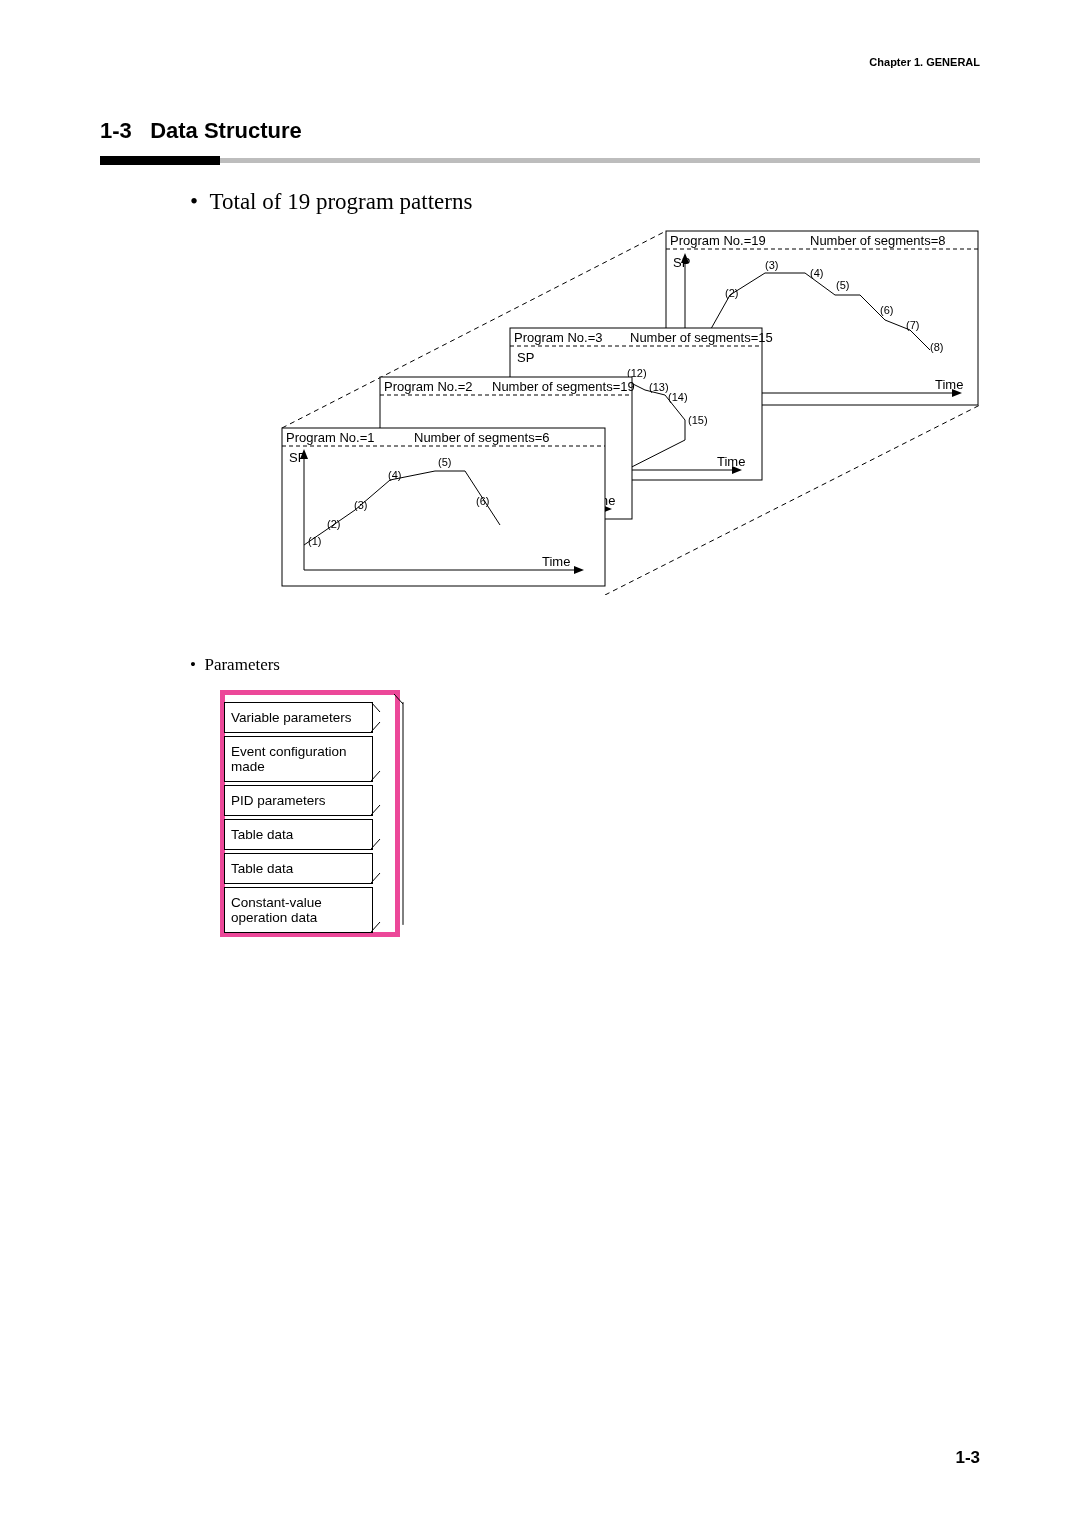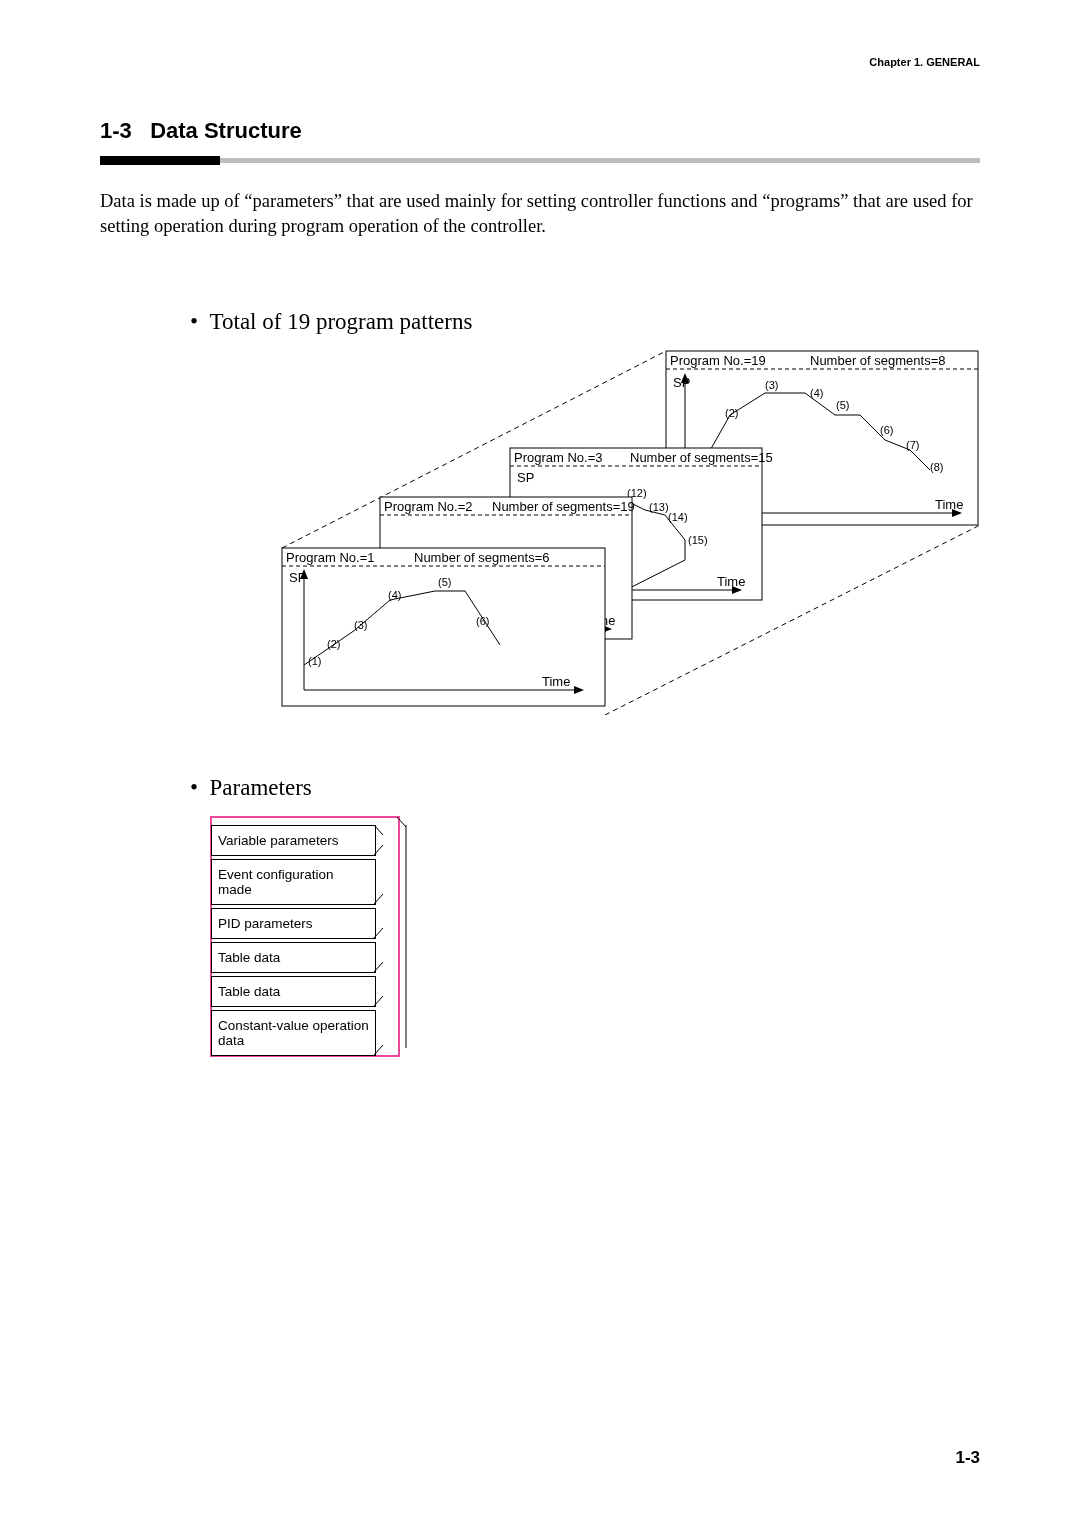--- a/index.html
+++ b/index.html
@@ -57,42 +57,43 @@
     font-size: 18.5px;
     line-height: 1.35;
     margin-bottom: 70px;
   }
   .bullet {
     font-size: 23px;
     margin-left: 90px;
     margin-bottom: 10px;
   }
   .bullet2 {
-    font-size: 23px;
+    font-size: 17px;
     margin-left: 90px;
     margin-top: 60px;
     margin-bottom: 15px;
   }
   .diagram-wrap {
     margin-left: 90px;
     position: relative;
     width: 790px;
     height: 370px;
   }
   .param-stack {
     margin-left: 110px;
     width: 190px;
     font-family: Arial, Helvetica, sans-serif;
     font-size: 13.5px;
     position: relative;
   }
   .param-outer {
     position: relative;
-    border: 2px solid #ec4899;
+    border: 5px solid #ec4899;
     padding: 7px 16px 0 0;
+    margin-left: 10px;
   }
   .param-outer svg.corner {
     position: absolute;
     right: -9px;
   }
   .param-row {
     border: 1px solid #000;
     margin: 0 6px 3px 0px;
     margin-left: -1px;
     padding: 7px 6px;
@@ -121,21 +122,20 @@
 
   <h1 class="section-title">
     <span>1-3</span>&nbsp;&nbsp;&nbsp;<span>Data Structure</span>
   </h1>
 
   <div class="rule">
     <div class="rule-black"></div>
     <div class="rule-gray"></div>
   </div>
 
-  <p class="intro">Data is made up of “parameters” that are used mainly for setting controller functions and “programs” that are used for setting operation during program operation of the controller.</p>
 
   <p class="bullet">•&nbsp;&nbsp;<span>Total of 19 program patterns</span></p>
 
   <div class="diagram-wrap">
     <svg viewBox="0 0 790 370" width="790" height="370">
 
       <g stroke="#000" stroke-width="1" stroke-dasharray="5,4" fill="none">
         <line x1="92" y1="203" x2="476" y2="6"></line>
         <line x1="415" y1="203" x2="788" y2="6"></line>
         <line x1="415" y1="370" x2="790" y2="180"></line>

